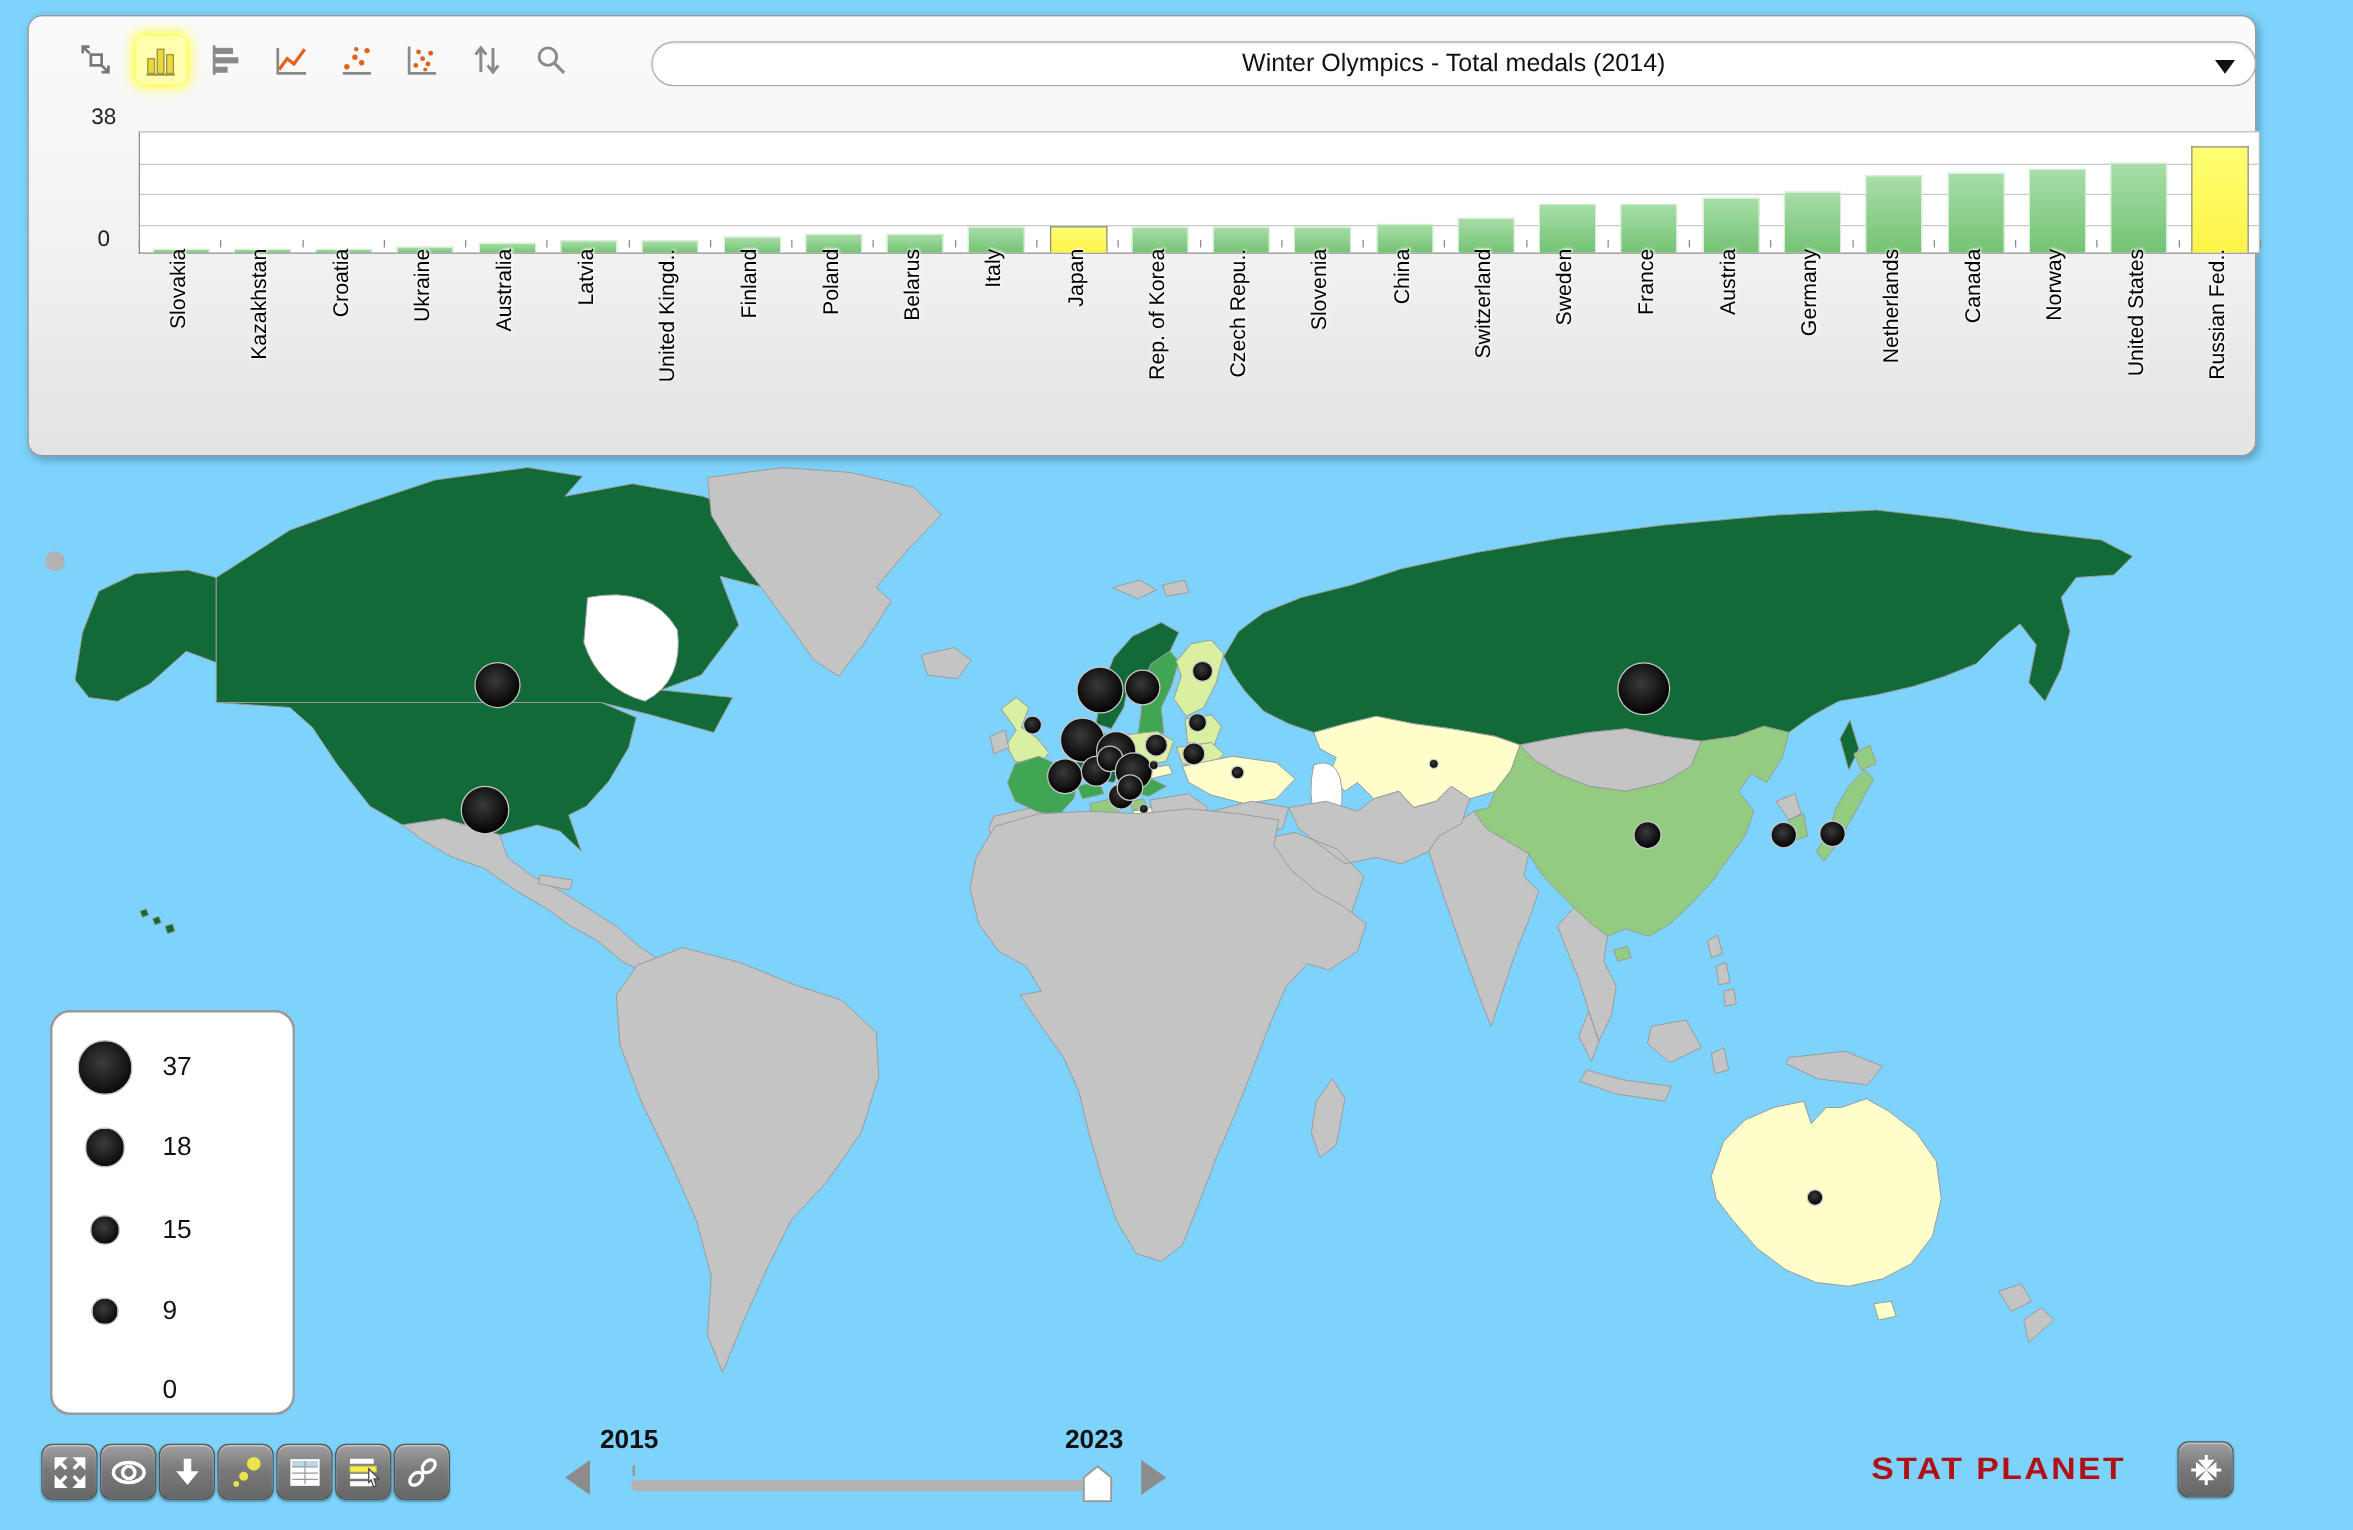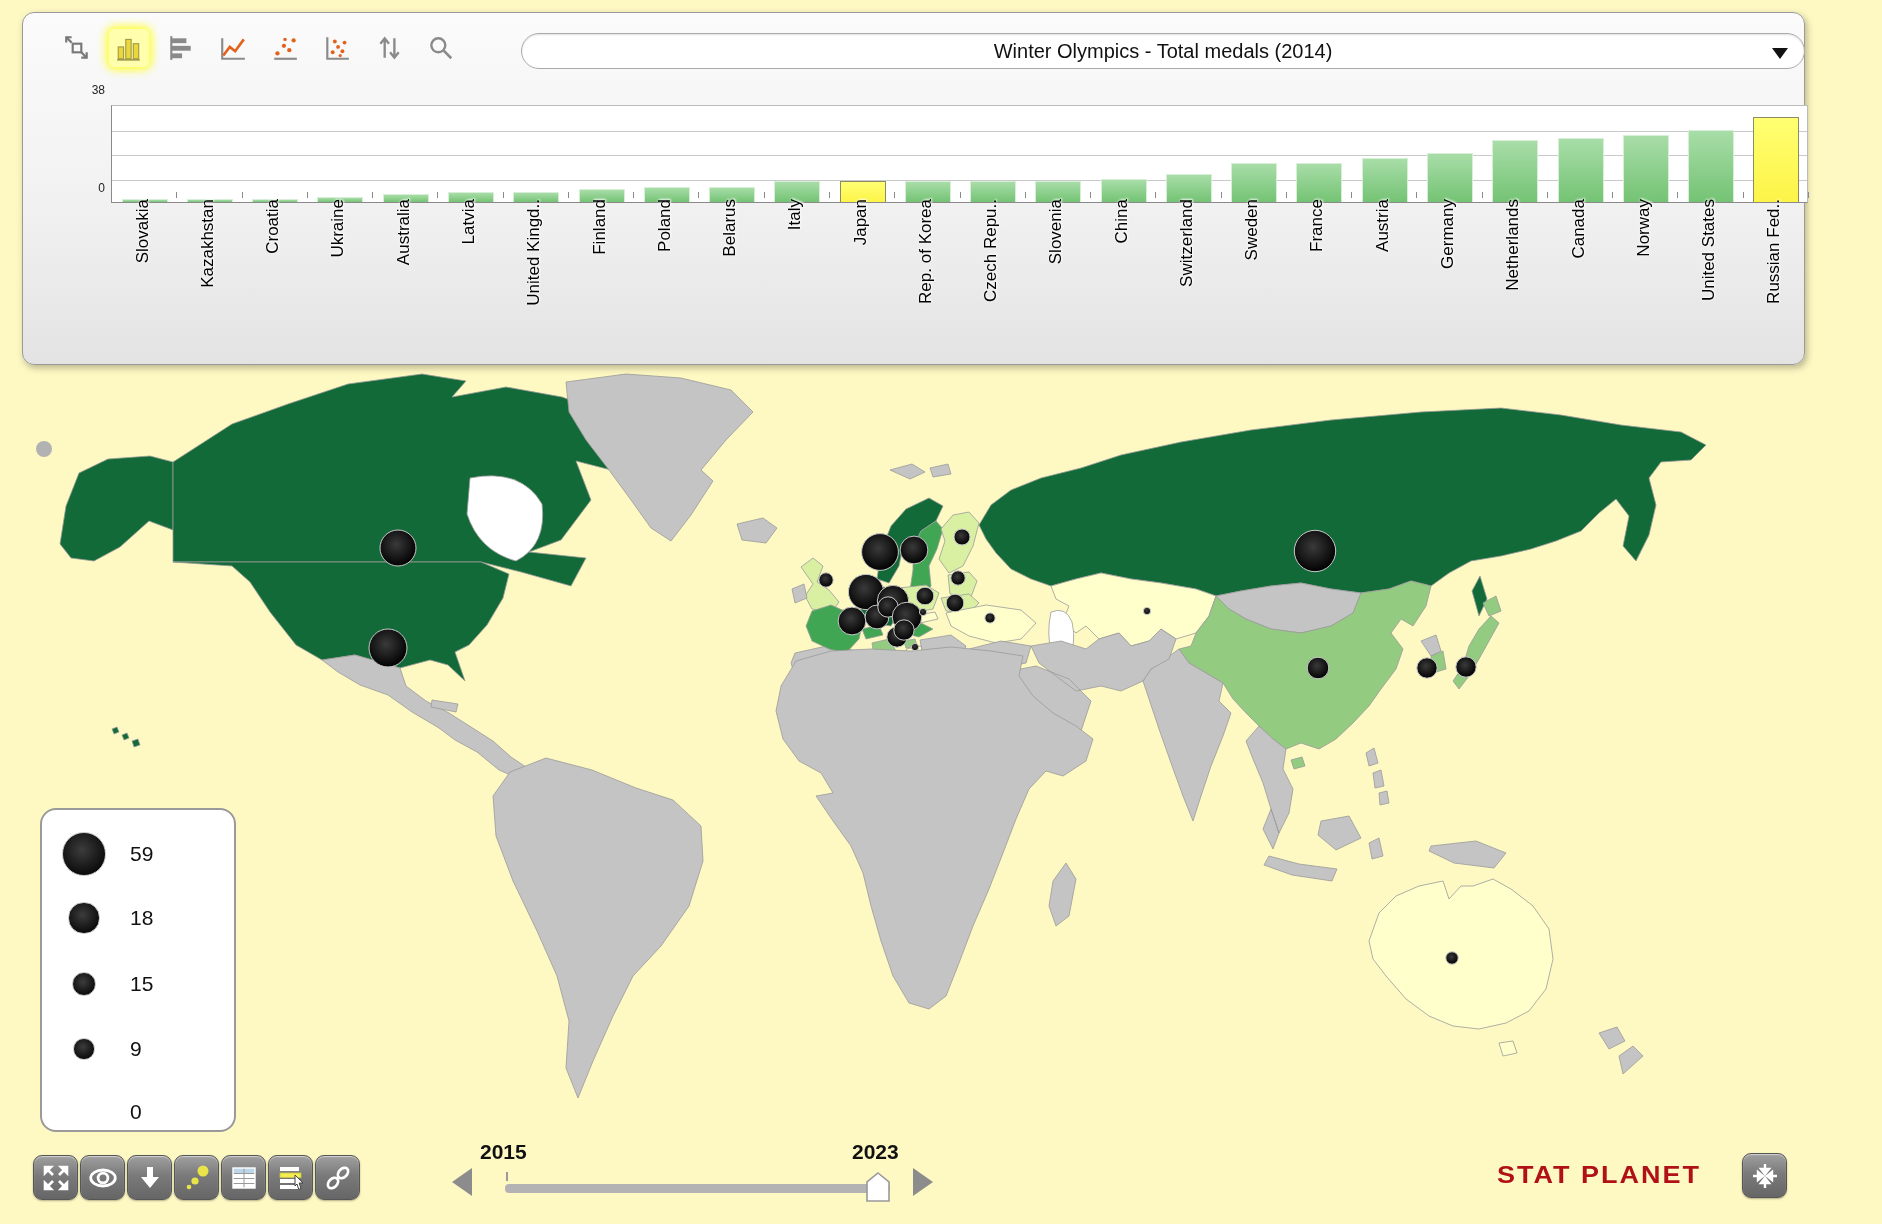--- a/index.html
+++ b/index.html
@@ -1,18 +1,18 @@
 <!DOCTYPE html>
 <html><head>
 <meta charset="utf-8">
 <style>
   * { margin:0; padding:0; box-sizing:border-box; }
   html,body { background:#fff; }
   body { font-family:"Liberation Sans", sans-serif; }
-  #stage { position:relative; width:1882px; height:1224px; background:#fef9c3; overflow:hidden;padding-left:36px; }
+  #stage { position:relative; width:1882px; height:1224px; background:#7dd3fc; overflow:hidden;padding-left:36px; }
 
   
   #chart-panel { position:absolute; left:22px; top:12px; width:1783px; height:353px;
     background:linear-gradient(180deg,#fbfbfb 0%,#f1f1f1 55%,#e3e3e3 100%);
     border:1px solid #9a9a9a; border-radius:12px; box-shadow:2px 3px 7px rgba(0,0,0,.28); }
 
   #top-toolbar { position:absolute; left:34px; top:16px; display:flex; gap:12px; }
   .tt-btn { width:40px; height:38px; display:flex; align-items:center; justify-content:center;
     border-radius:6px; cursor:pointer; }
   .tt-btn.active { background:#ffffae; box-shadow:0 0 9px 3px rgba(255,255,40,.95); }
@@ -23,21 +23,21 @@
   #indicator-dropdown .ttl { font-size:20px; color:#111; }
   #indicator-dropdown .arr { position:absolute; right:16px; top:14px; width:0; height:0;
     border-left:8px solid transparent; border-right:8px solid transparent; border-top:11px solid #111; }
 
   #plot { position:absolute; left:88px; top:92px; width:1697px; height:98px; background:#fff;
     border-left:1px solid #8a8a8a; border-bottom:1px solid #8a8a8a; border-right:1px solid #bbb; border-top:1px solid #bbb; }
   .gridline { position:absolute; left:0; width:100%; height:1px; background:#c9c9c9; }
   .bar { position:absolute; bottom:0; background:linear-gradient(180deg,#a8dda8 0%,#74c374 100%);
     border:1px solid #d7eed7; border-bottom:none; cursor:pointer; }
   .bar.sel { background:linear-gradient(180deg,#ffff72 0%,#fdf448 100%); border:1px solid #8b8b64; border-bottom:none; }
-  .ytick { position:absolute; width:44px; text-align:right; font-size:12px; color:#222; }
+  .ytick { position:absolute; width:44px; text-align:center; font-size:18px; color:#222; }
   .xtick { position:absolute; width:1px; height:6px; background:#8a8a8a; }
   .catlab { position:absolute; writing-mode:vertical-rl; transform:rotate(180deg); font-size:17px;
     color:#000; text-shadow:1px 1px 2px rgba(255,255,255,.95), 0 0 3px rgba(255,255,255,.8); white-space:nowrap; }
 
   
   #world { position:absolute; left:0; top:0; width:1882px; height:1224px; }
   #map-pan-dot { position:absolute; left:36px; top:441px; width:16px; height:16px; border-radius:50%;
     background:#b2b2b2; cursor:pointer; }
 
   
@@ -390,21 +390,21 @@
         <div class="catlab" style="left: 1545.56px; top: 186px;">Canada</div>
         <div class="catlab" style="left: 1610.83px; top: 186px;">Norway</div>
         <div class="catlab" style="left: 1676.1px; top: 186px;">United States</div>
         <div class="catlab" style="left: 1741.37px; top: 186px;">Russian Fed..</div>
       </div>
   </div>
 
   <div id="size-legend">
       <div class="leg-row" style="top: 44px;">
         <div class="leg-circle" style="height: 43.7959px; width: 43.7959px; left: 20.1021px; top: -21.8979px;"></div>
-        <span class="leg-label">59</span>
+        <span class="leg-label">37</span>
       </div>
       <div class="leg-row" style="top: 108px;">
         <div class="leg-circle" style="height: 31.3841px; width: 31.3841px; left: 26.308px; top: -15.692px;"></div>
         <span class="leg-label">18</span>
       </div>
       <div class="leg-row" style="top: 174px;">
         <div class="leg-circle" style="height: 24.9415px; width: 24.9415px; left: 29.5292px; top: -12.4708px;"></div>
         <span class="leg-label">15</span>
       </div>
       <div class="leg-row" style="top: 239px;">

